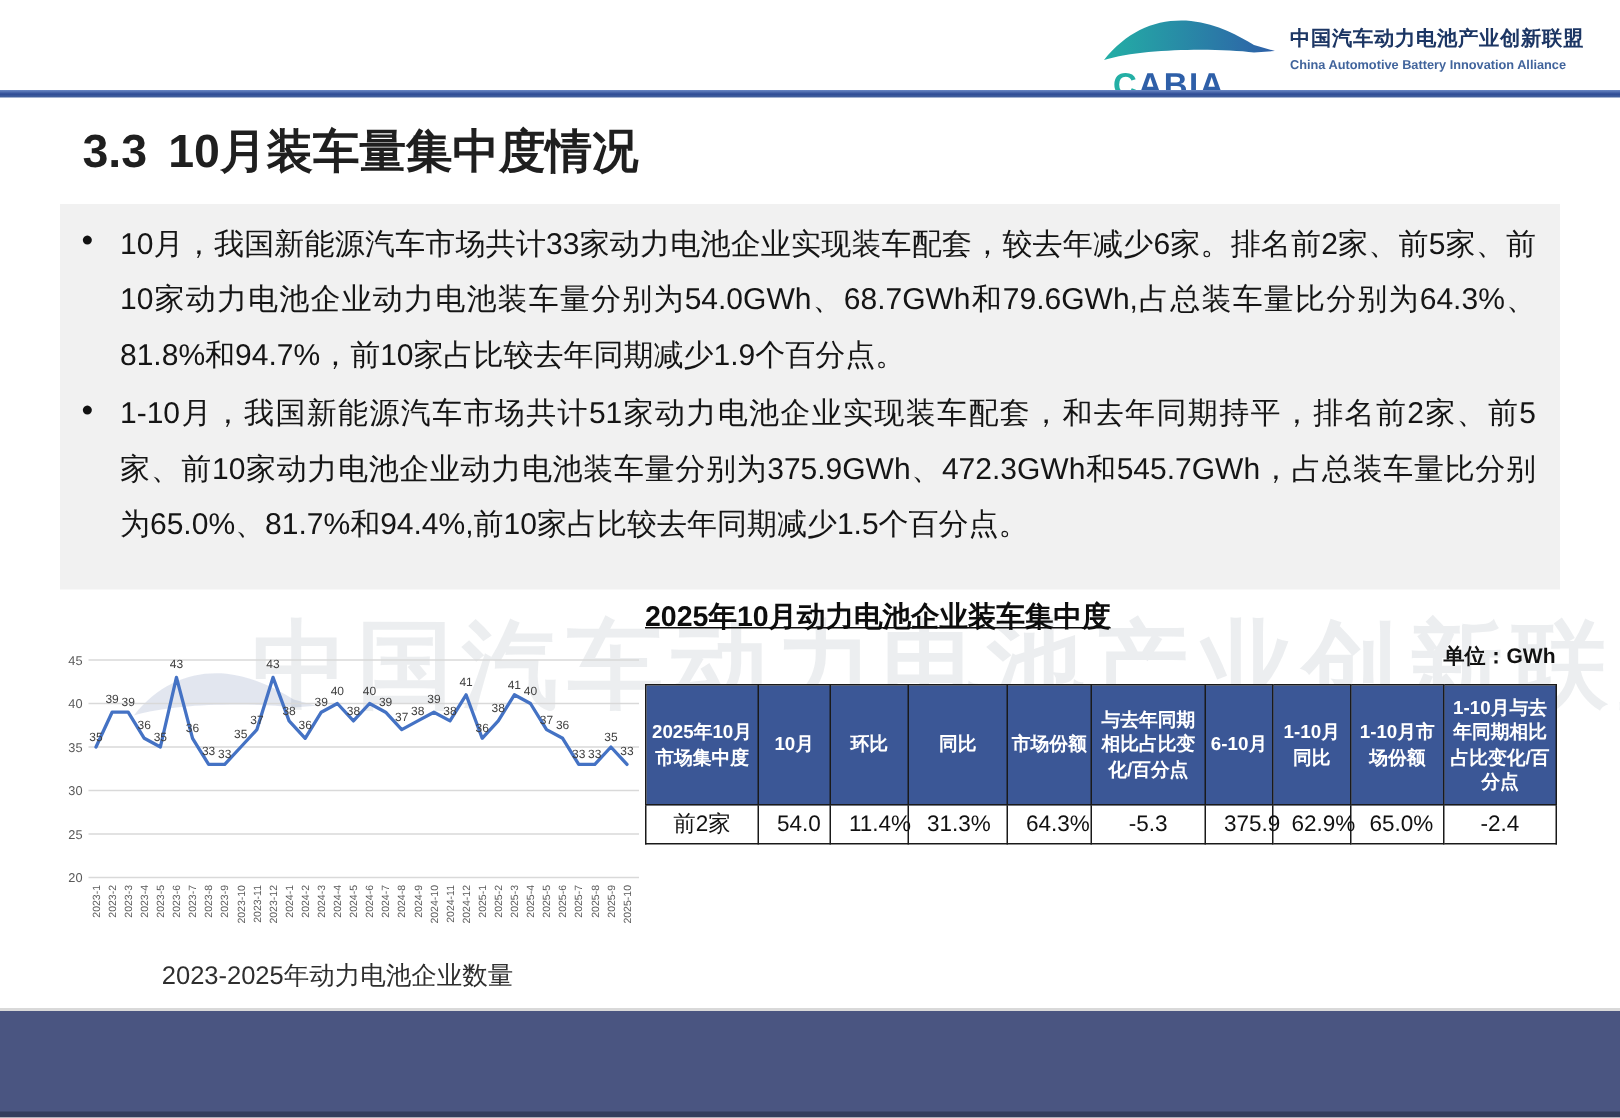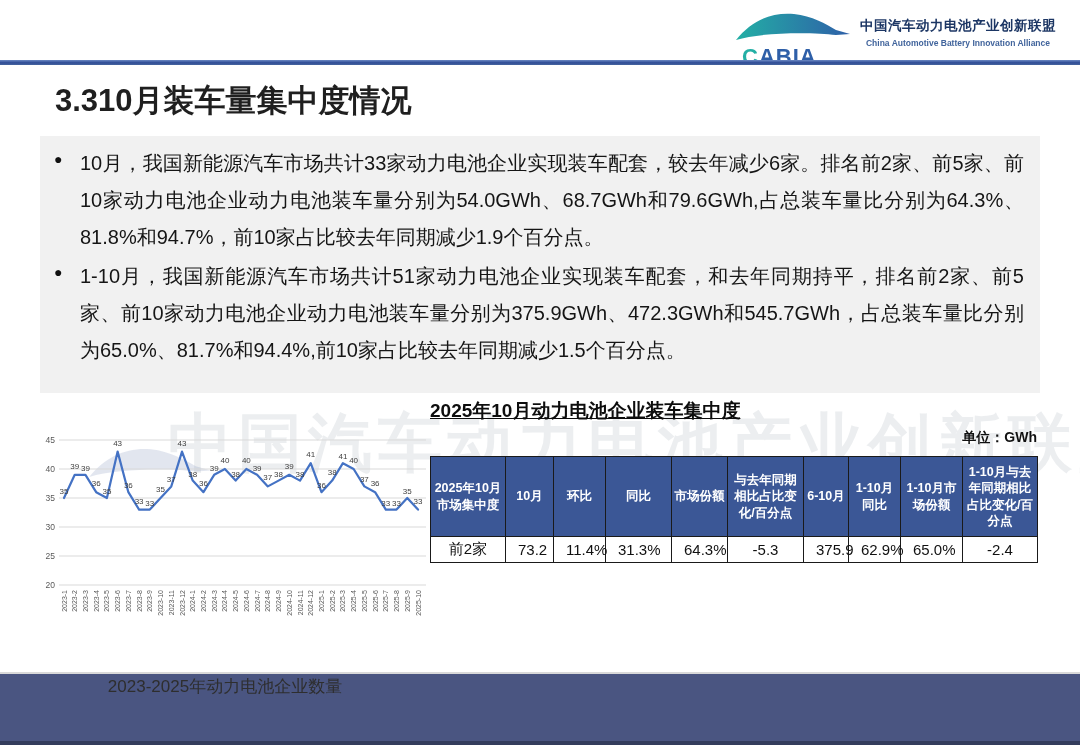--- a/index.html
+++ b/index.html
@@ -7,44 +7,44 @@
   .slide { position:relative; width:1080px; height:745px; margin:0 auto; background:#fff; overflow:hidden; }
 
   
   .logo-area { position:absolute; right:32px; top:6px; width:316px; height:52px; }
   .swoosh-svg { position:absolute; left:0; top:2px; }
   .logo-word { position:absolute; left:10px; top:38px; font-size:22px; font-weight:bold; letter-spacing:1px; }
   .logo-word .c { color:var(--logo-teal); }
   .logo-word .rest { color:var(--logo-blue); }
   .org-block { position:absolute; left:128px; top:11px; }
   .org-cn { font-size:13.5px; font-weight:bold; color:#1c3664; letter-spacing:0.5px; white-space:nowrap; }
-  .org-en { font-size:8.5px; font-weight:bold; color:#41649c; margin-top:3px; white-space:nowrap;text-align:center; }
+  .org-en { font-size:8.5px; font-weight:bold; color:#41649c; margin-top:3px; white-space:nowrap; }
   .top-line { position:absolute; left:0; top:60px; width:1080px; height:5px;
               background:linear-gradient(180deg,#6c89c4 0%, #2f4c95 55%, #47659f 100%); }
 
   
   .page-title { position:absolute; left:55px; top:80px; font-size:31px; font-weight:bold; color:#1f1f1f; }
-  .page-title .sec { }
+  .page-title .sec { margin-right:14px; }
 
   
   .content-box { position:absolute; left:40px; top:136px; width:1000px; height:257px;
                  background:var(--content-box-bg); padding:9px 16px 6px 14px; }
   .bullet-item { display:flex; margin-bottom:2px; }
   .bullet-marker { width:26px; font-size:14px; color:#111; padding-top:6px; flex:none; }
   .bullet-text { flex:1; font-size:20px; line-height:37px; color:#151515; text-align:justify; }
 
   
   .watermark { position:absolute; left:168px; top:400px; font-size:64px; font-weight:bold;
                color:rgba(110,120,140,0.13); white-space:nowrap; letter-spacing:6px; z-index:0; }
   .watermark-logo { position:absolute; left:85px; top:432px; opacity:0.14; z-index:0; }
 
   
   .chart-wrap { position:absolute; left:34px; top:424px; width:396px; height:212px; z-index:1; }
   .chart-caption { position:absolute; left:60px; top:639px; width:330px; text-align:center;
-                   font-size:17px; color:#2e2e2e; z-index:1;margin-top:36px; }
+                   font-size:17px; color:#2e2e2e; z-index:1; }
 
   
   .table-title { position:absolute; left:430px; top:398px; width:607px; 
                  font-size:19px; font-weight:bold; color:#0d0d0d; text-decoration:underline; z-index:1; }
   .table-unit { position:absolute; left:430px; top:429px; width:607px; text-align:right;
                 font-size:14px; font-weight:bold; color:#111; z-index:1; }
   .conc-table { position:absolute; left:430px; top:456px; width:607px; border-collapse:collapse;
                 table-layout:fixed; z-index:1; background:#fff; }
   .conc-table th { background:var(--table-header-bg); color:#fff; font-size:12.5px; font-weight:bold;
                    line-height:1.3; border:1.5px solid #1a1a1a; padding:4px 1px; height:80px; }
@@ -211,21 +211,21 @@
           <th>与去年同期相比占比变化/百分点</th>
           <th>6-10月</th>
           <th>1-10月同比</th>
           <th>1-10月市场份额</th>
           <th>1-10月与去年同期相比占比变化/百分点</th>
         </tr>
       </thead>
       <tbody>
         <tr>
           <td>前2家</td>
-          <td>73.2</td>
+          <td>54.0</td>
           <td>11.4%</td>
           <td>31.3%</td>
           <td>64.3%</td>
           <td>-5.3</td>
           <td>375.9</td>
           <td>62.9%</td>
           <td>65.0%</td>
           <td>-2.4</td>
         </tr>
       </tbody>

